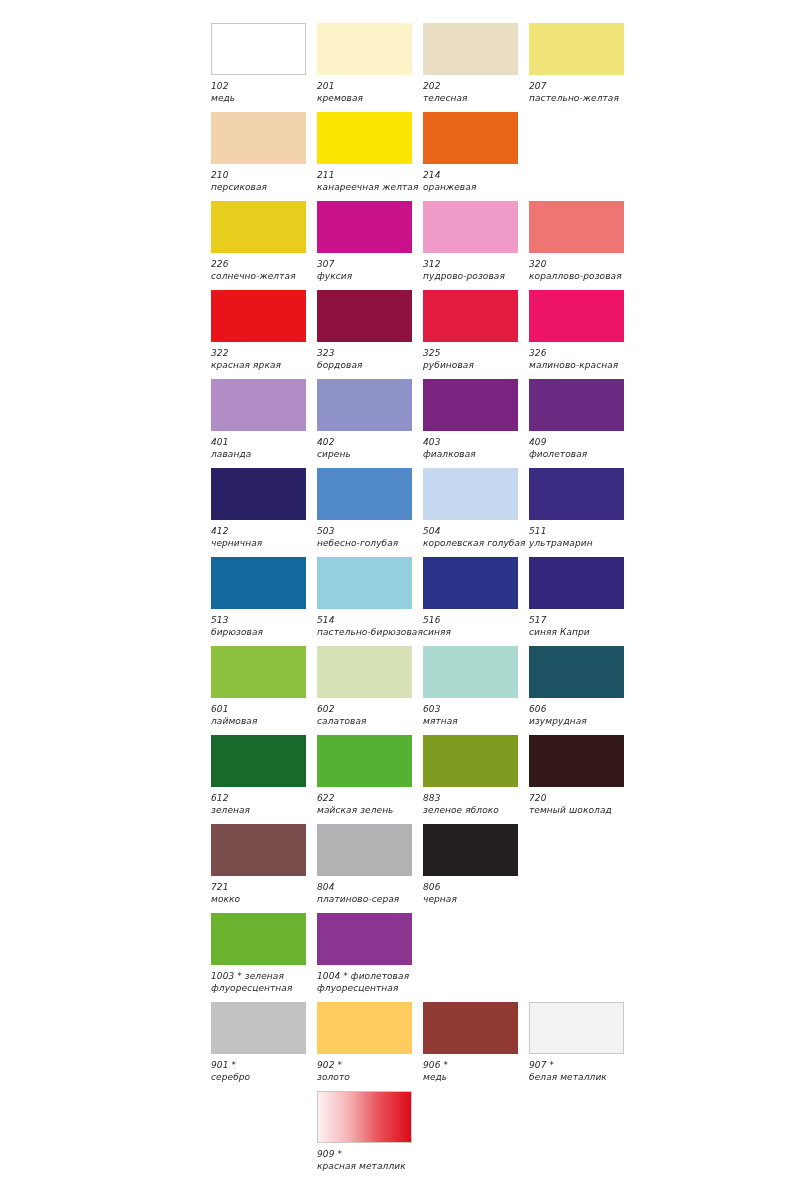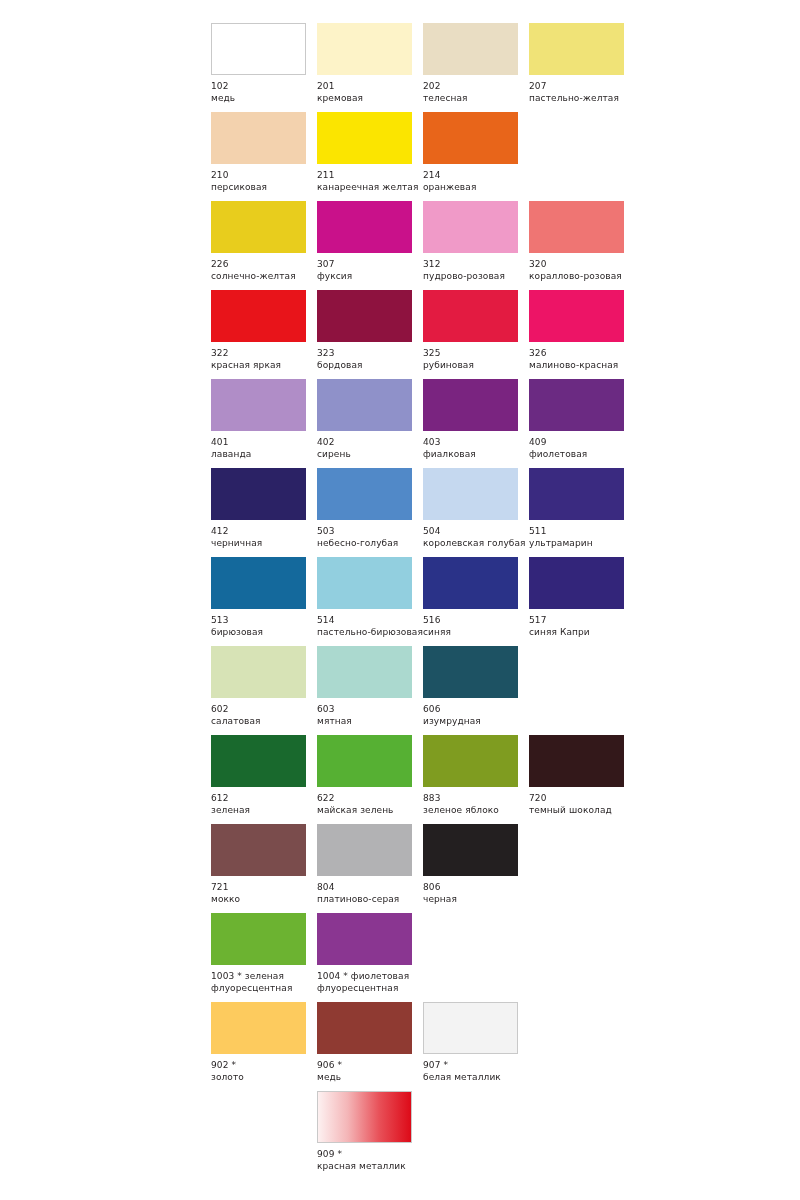--- a/index.html
+++ b/index.html
@@ -20,20 +20,21 @@
   #palette-grid {
     position: absolute;
     left: 211px;
     top: 23px;
     width: 430px;
   }
 
   .palette-row {
     display: flex;
     height: 89px;
+    font-style: italic;
   }
 
   .swatch-cell {
     width: 95px;
     margin-right: 11px;
     position: relative;
   }
   .swatch-cell:last-child {
     margin-right: 8px;
   }
@@ -274,20 +275,27 @@
       <div class="swatch-cell">
         <div class="swatch-chip" style="background: rgb(51, 37, 122);"></div>
         <div class="swatch-label">
           <span class="swatch-code">517</span>
           <span class="swatch-name">синяя Капри</span>
         </div>
       </div>
     </div>
     <div class="palette-row">
       <div class="swatch-cell">
+        <div class="swatch-chip" style="background: rgb(140, 192, 63);"></div>
+        <div class="swatch-label">
+          <span class="swatch-code">601</span>
+          <span class="swatch-name">лаймовая</span>
+        </div>
+      </div>
+      <div class="swatch-cell">
         <div class="swatch-chip" style="background: rgb(215, 227, 182);"></div>
         <div class="swatch-label">
           <span class="swatch-code">602</span>
           <span class="swatch-name">салатовая</span>
         </div>
       </div>
       <div class="swatch-cell">
         <div class="swatch-chip" style="background: rgb(171, 217, 207);"></div>
         <div class="swatch-label">
           <span class="swatch-code">603</span>
@@ -361,20 +369,27 @@
         <div class="swatch-chip" style="background: rgb(108, 179, 49);"></div>
         <div class="swatch-label wrap-name"><span class="swatch-code">1003 *</span><span class="swatch-name"> зеленая флуоресцентная</span></div>
       </div>
       <div class="swatch-cell">
         <div class="swatch-chip" style="background: rgb(138, 54, 145);"></div>
         <div class="swatch-label wrap-name"><span class="swatch-code">1004 *</span><span class="swatch-name"> фиолетовая флуоресцентная</span></div>
       </div>
     </div>
     <div class="palette-row">
       <div class="swatch-cell">
+        <div class="swatch-chip" style="background: rgb(194, 194, 196);"></div>
+        <div class="swatch-label">
+          <span class="swatch-code">901 *</span>
+          <span class="swatch-name">серебро</span>
+        </div>
+      </div>
+      <div class="swatch-cell">
         <div class="swatch-chip" style="background: rgb(253, 203, 94);"></div>
         <div class="swatch-label">
           <span class="swatch-code">902 *</span>
           <span class="swatch-name">золото</span>
         </div>
       </div>
       <div class="swatch-cell">
         <div class="swatch-chip" style="background: rgb(143, 58, 50);"></div>
         <div class="swatch-label">
           <span class="swatch-code">906 *</span>

